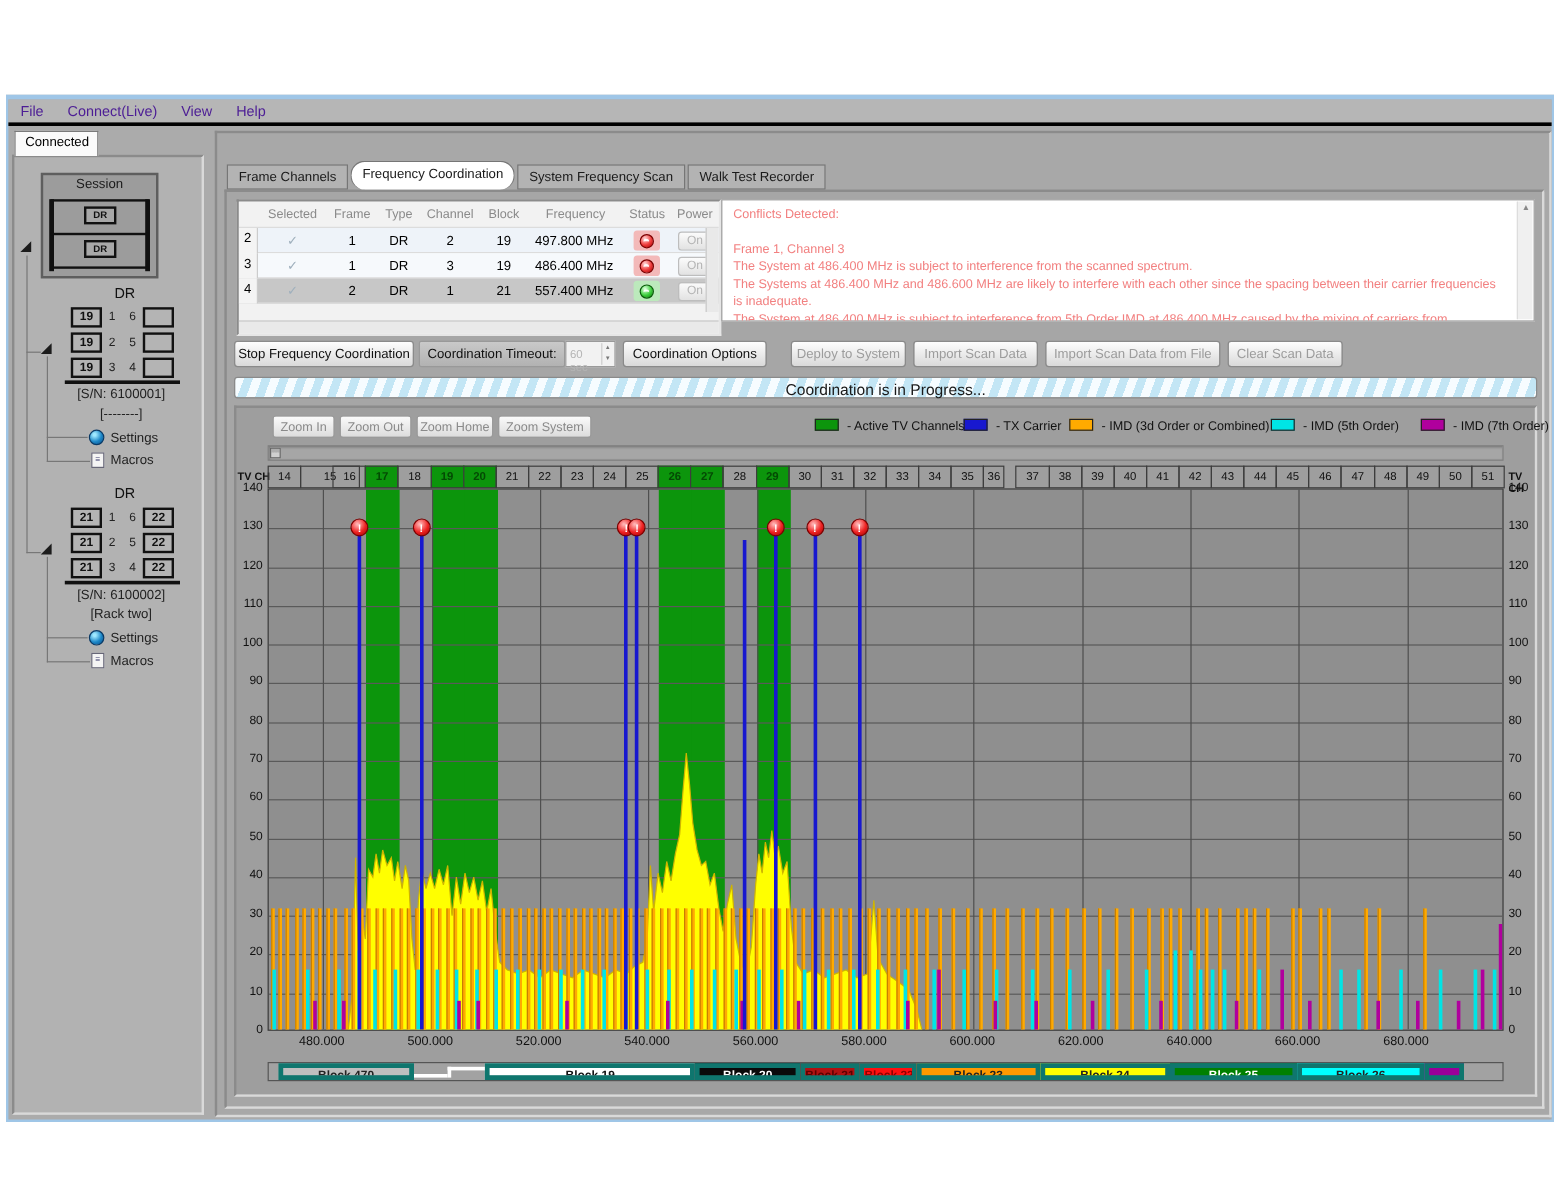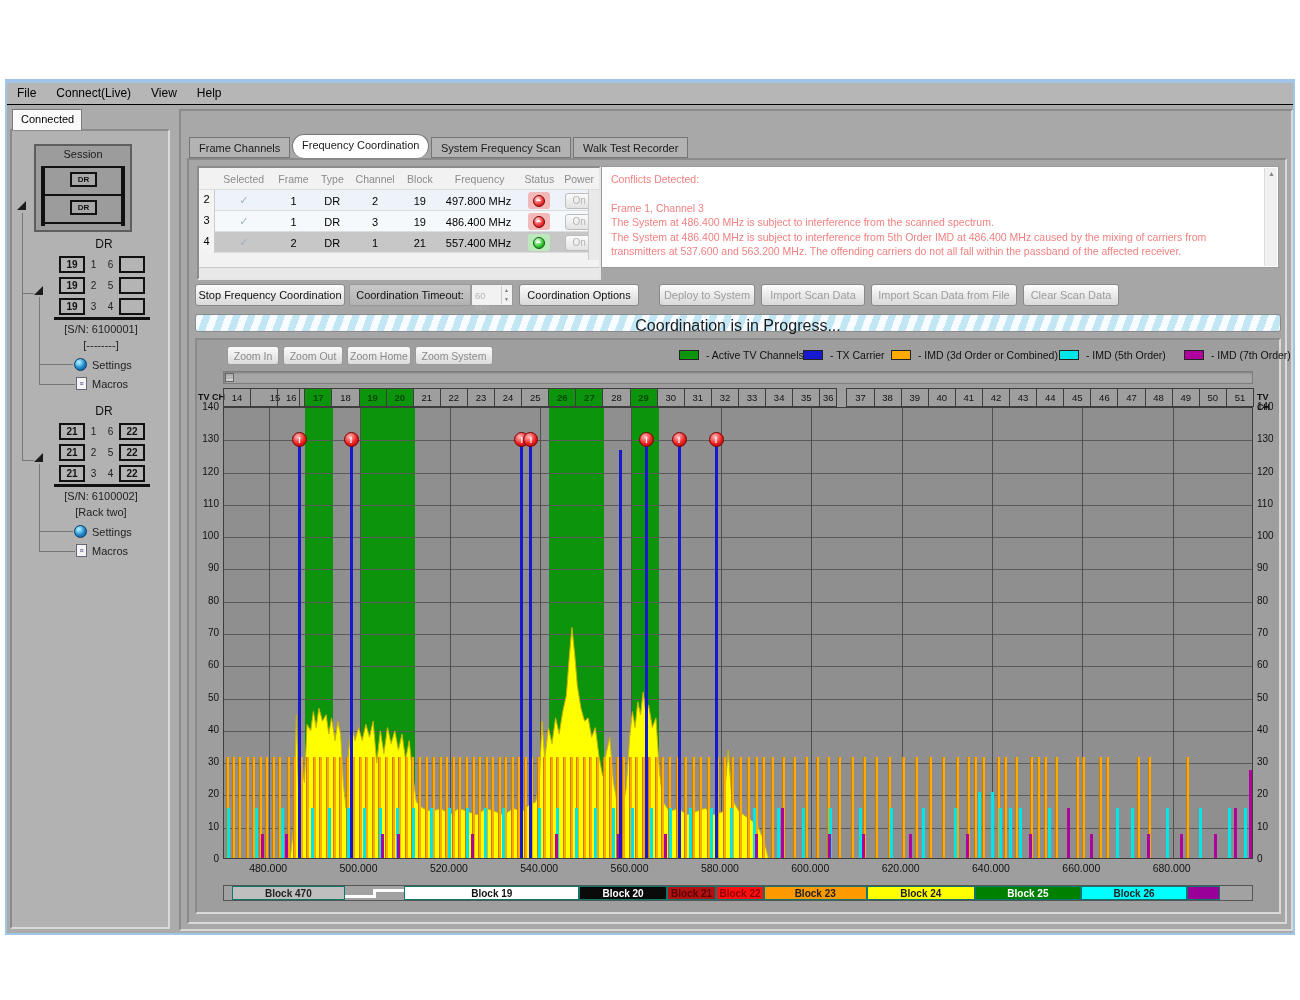--- a/index.html
+++ b/index.html
@@ -2,21 +2,21 @@
 <html><head>
 <meta charset="utf-8">
 <style>
   html,body{margin:0;padding:0;background:#ffffff;width:1300px;height:1000px;
     font-family:"Liberation Sans",sans-serif;-webkit-font-smoothing:antialiased;}
   *{box-sizing:border-box;}
   #app{position:absolute;left:5px;top:79px;width:1290px;height:856px;background:#ababab;
     border:2px solid #9fc6e7;border-top-width:4px;}
   
   #menubar{position:absolute;left:0;top:0;width:100%;height:22px;background:#b6b6b6;
-    border-bottom:1px solid #000000;font-size:12px;color:#000000;}
+    border-bottom:3px solid #000000;font-size:12px;color:#4c1d95;}
   .menu-item{display:inline-block;padding:3px 10px 0 10px;height:22px;cursor:default;}
   
   #sidebar{position:absolute;left:3px;top:26px;width:163px;height:822px;}
   #connected-tab{position:absolute;left:2px;top:0;width:70px;height:21px;background:#fafafa;
     border:1px solid #7a7a7a;border-bottom:none;font-size:11px;padding:3px 0 0 8px;z-index:2;}
   #treebox{position:absolute;left:0;top:20px;width:160px;height:800px;background:#b2b2b2;
     border:2px solid;border-color:#8b8b8b #d9d9d9 #d9d9d9 #8b8b8b;}
   .tree-line{position:absolute;background:#777;}
   .expander{position:absolute;width:0;height:0;border-left:9px solid transparent;border-bottom:9px solid #1c1c1c;}
   .rack-rail{position:absolute;top:20px;width:4px;height:60px;background:#111;}
@@ -81,21 +81,21 @@
   .btn.disabled{color:#9c9c9c;}
   #timeout-label{position:absolute;top:124px;height:22px;border:1px solid #999;border-radius:2px;
     background:linear-gradient(#c9c9c9,#b2b2b2);font-size:11px;color:#111;text-align:center;padding-top:4px;}
   #timeout-spinner{position:absolute;top:124px;width:42px;height:22px;background:#f2f2f2;border:1px solid #9a9a9a;
     font-size:9.5px;color:#b5b5b5;padding:5px 10px 0 3px;}
   #spin-arrows{position:absolute;right:1px;top:1px;width:10px;height:18px;border-left:1px solid #ccc;
     font-size:5px;color:#777;text-align:center;line-height:9px;}
   
   #progress{position:absolute;left:6px;top:154px;width:1086px;height:18px;border:1px solid #8a8a8a;border-radius:3px;
     background:repeating-linear-gradient(110deg,#f6fcff 0 7px,#c3e6f5 7px 14px);}
-  #progress span{position:absolute;left:0;right:0;top:2px;text-align:center;font-size:16px;color:#1a1a1a;}
+  #progress span{position:absolute;left:0;right:0;top:2px;text-align:center;font-size:13px;color:#1a1a1a;}
   
   #chartpanel{position:absolute;left:6px;top:178px;width:1086px;height:576px;background:#9e9e9e;
     border:2px solid;border-color:#8b8b8b #d9d9d9 #d9d9d9 #8b8b8b;}
   .zoom-btn{position:absolute;top:6px;height:19px;border:1px solid #9a9a9a;border-radius:3px;
     background:linear-gradient(#fbfbfb,#dcdcdc);font-size:10.5px;color:#8a8a8a;text-align:center;padding-top:3px;}
   .legend-item{position:absolute;top:9px;height:14px;font-size:10.5px;color:#111;white-space:nowrap;}
   .legend-swatch{display:inline-block;width:20px;height:10px;border:1px solid #222;vertical-align:-1px;margin-right:4px;}
   #slider{position:absolute;left:26px;top:31px;width:1030px;height:13px;background:#a6a6a6;
     border:1px solid #7d7d7d;box-shadow:inset 1px 1px 2px rgba(0,0,0,.25);}
   #slider-handle{position:absolute;left:1px;top:1px;width:9px;height:9px;background:#cfcfcf;border:1px solid #666;
@@ -110,21 +110,21 @@
   .vgrid{position:absolute;top:0;width:1px;height:100%;background:#4f4f4f;}
   .band{position:absolute;top:0;height:100%;background:#0c950c;}
   .imd-bar{position:absolute;width:3px;}
   .carrier{position:absolute;width:3px;background:#1818cf;}
   .marker{position:absolute;width:15px;height:15px;border-radius:50%;border:1px solid #7c0000;
     background:radial-gradient(circle at 38% 30%,#ffb1b1 5%,#ee2222 55%,#990000);color:#fff;
     font-size:9px;font-weight:bold;text-align:center;line-height:14px;z-index:5;}
   .ytick{position:absolute;font-size:10px;color:#111;width:22px;}
   .xtick{position:absolute;top:522px;width:64px;text-align:center;font-size:10.5px;color:#111;}
   #blockbar{position:absolute;left:26px;top:545px;width:1030px;height:16px;background:#a2a2a2;border:1px solid #555;}
-  .block{position:absolute;top:0;height:14px;border:1px solid #0f766e;font-size:10px;font-weight:bold;
+  .block{position:absolute;top:0;height:14px;border:4px solid #0f766e;font-size:10px;font-weight:bold;
     text-align:center;padding-top:1px;overflow:hidden;white-space:nowrap;}
   .step-seg{position:absolute;background:#fff;}
 </style>
 </head>
 <body>
 
 <div id="app">
   <div id="menubar"><div class="menu-item">File</div><div class="menu-item">Connect(Live)</div><div class="menu-item">View</div><div class="menu-item">Help</div></div>
 
   <div id="sidebar">
@@ -285,20 +285,21 @@
           </div>
           <div class="mini-scroll-h"></div>
           <div class="mini-scroll-v"></div>
         </div>
 
       <div id="conflicts">
         <div class="title">Conflicts Detected:</div>
         <div id="conflict-lines">
             <div>Frame 1, Channel 3</div>
             <div>The System at 486.400 MHz is subject to interference from the scanned spectrum.</div>
+            <div>The Systems at 486.400 MHz and 486.600 MHz are likely to interfere with each other since the spacing between their carrier frequencies is inadequate.</div>
             <div>The System at 486.400 MHz is subject to interference from 5th Order IMD at 486.400 MHz caused by the mixing of carriers from transmitters at 537.600 and 563.200 MHz. The offending carriers do not all fall within the passband of the affected receiver.</div>
           </div>
         <div id="conflicts-scroll">
           <div class="scr-btn">▲</div>
         </div>
       </div>
 
       <div class="btn" style="left:6px;width:150px;">Stop Frequency Coordination</div>
       <div id="timeout-label" style="left:160px;width:122px;">Coordination Timeout:</div>
       <div id="timeout-spinner" style="left:282px;">

